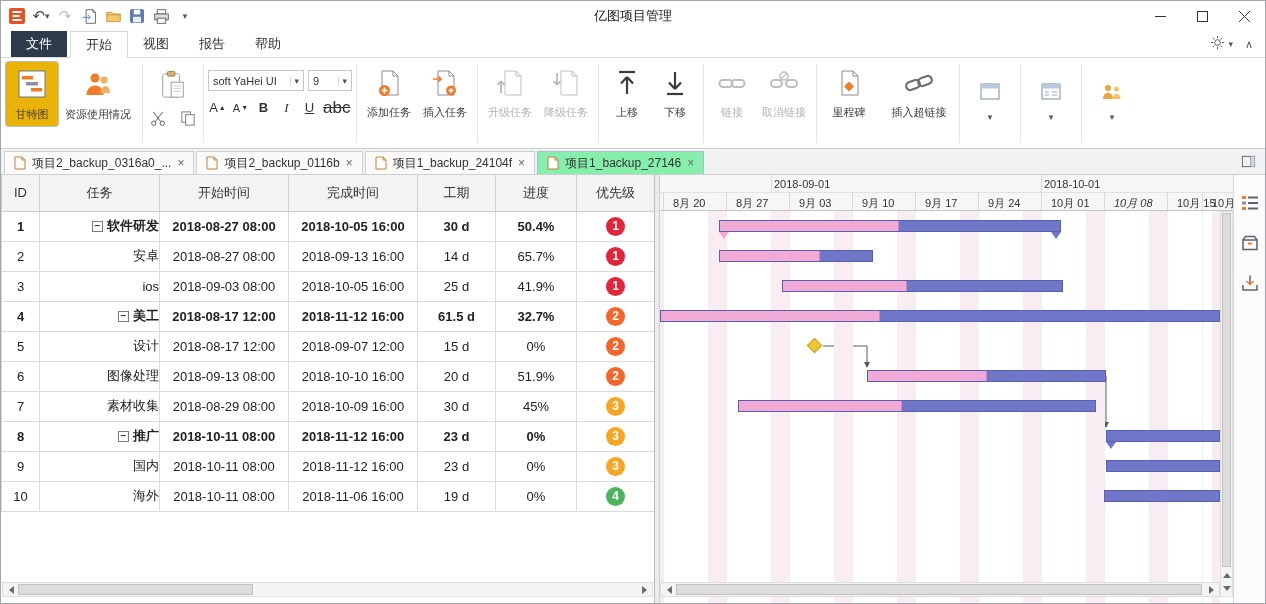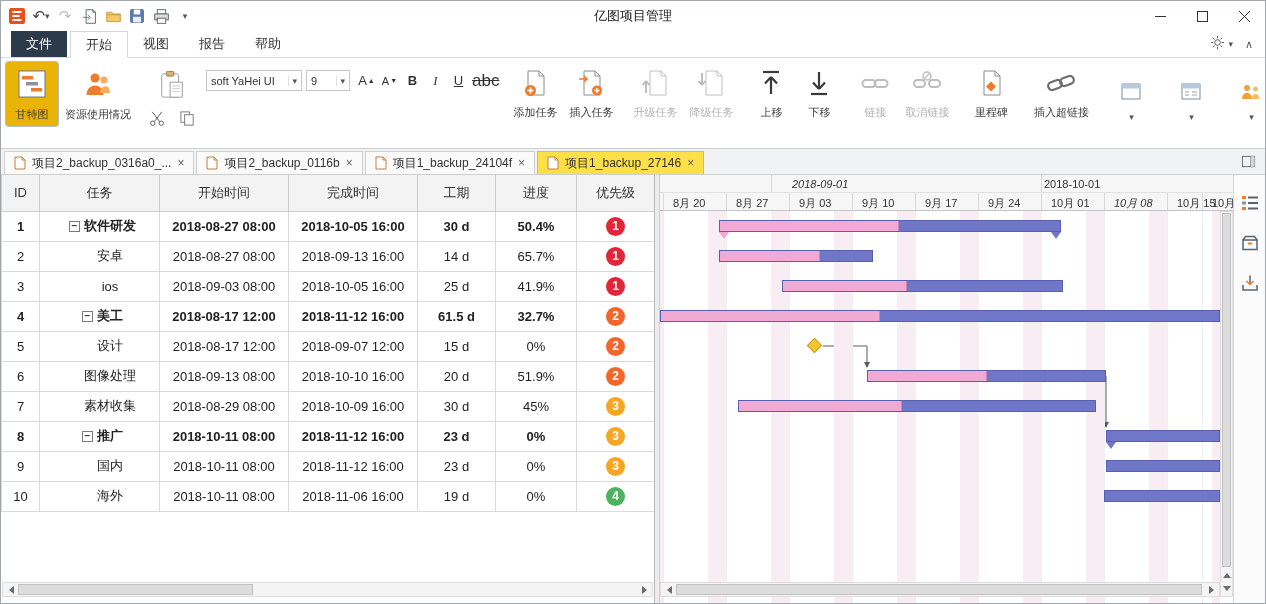--- a/index.html
+++ b/index.html
@@ -30,52 +30,52 @@
 .ribbon{height:91px;flex:0 0 91px;display:flex;align-items:stretch;padding:3px 2px 2px;border-bottom:1px solid #cfcfcf;background:#fff;overflow:hidden}
 .rgroup{display:flex;align-items:flex-start;padding:1px 3px}
 .rsep{width:1px;background:#e5e5e5;margin:3px 1px;align-self:stretch}
 .bigbtn{display:flex;flex-direction:column;align-items:center;gap:6px;padding:7px 4px 4px;border-radius:2px;min-width:56px;font-size:11px;color:#3c3c3c;white-space:nowrap}
 .bigbtn.disabled{color:#b2b2b2}
 .viewbtn{min-width:52px}
 .viewbtn.selected{background:#eab308;outline:1px solid #b6bdc4}
 .clipcol{display:flex;flex-direction:column;align-items:center;gap:4px;padding-top:5px}
 .cliprow{display:flex;gap:8px}
 .smbtn{width:22px;height:22px;display:flex;align-items:center;justify-content:center;color:#555;font-size:14px}
-.fontgrp{display:flex;gap:7px;padding-top:8px}
+.fontgrp{display:flex;flex-direction:column;gap:7px;padding-top:8px}
 .combo-row{display:flex;gap:4px}
 .combo{height:21px;border:1px solid #c6c6c6;background:#fff;display:flex;align-items:center;font-size:11px;color:#333;padding:0 4px;gap:4px}
 .combo .caret{margin-left:auto;font-size:9px;color:#555;border-left:1px solid #ddd;padding-left:3px}
 .combo.family{width:96px}
 .combo.size{width:44px}
 .fmt-row{display:flex;gap:4px;align-items:center}
 .fmt{min-width:19px;height:19px;display:flex;align-items:center;justify-content:center;font-size:13px;color:#333}
 .fmt .tri{font-size:7px;margin-left:1px}
 .fmt.b{font-weight:bold}
 .fmt.i{font-style:italic;font-family:"Liberation Serif","DejaVu Serif",serif}
 .fmt.u{text-decoration:underline}
 .fmt.abc{text-decoration:line-through;font-size:17px}
 .dropbtn{display:flex;flex-direction:column;align-items:center;justify-content:center;gap:7px;width:52px;height:80px;color:#555}
 .dropbtn .caret{font-size:9px}
 
 
 .tabbar{height:26px;flex:0 0 26px;background:#f1f2f3;border-bottom:1px solid #cfcfcf;display:flex;align-items:flex-end;padding-left:3px;position:relative}
 .dtab{height:23px;display:flex;align-items:center;gap:6px;padding:0 9px;border:1px solid #cfcfcf;border-bottom:none;background:#fafafa;font-size:12px;color:#333;margin-right:2px;white-space:nowrap}
-.dtab.active{background:#fde047;border-color:#aabdd2}
+.dtab.active{background:#86efac;border-color:#aabdd2}
 .tab-close{font-size:12px;color:#666;line-height:1}
 .tabbar-pin{position:absolute;right:9px;top:5px}
 
 
 .content{flex:1;display:flex;position:relative;overflow:hidden;background:#fff}
 
 
 .table-pane{position:relative;width:654px;flex:0 0 654px;border-right:1px solid #b9b9b9;overflow:hidden;background:#fff}
 .task-table{border-collapse:collapse;table-layout:fixed;width:653px;font-size:13px}
 .task-table th{height:36px;background:#f3f3f3;border:1px solid #cdcdcd;border-top:none;font-weight:normal;color:#333;font-size:13px}
 .task-table td{height:30px;border:1px solid #dadada;text-align:center;background:#fff;color:#222;overflow:hidden;white-space:nowrap}
-.task-table td.task-cell{text-align:center;padding-left:6px}
+.task-table td.task-cell{text-align:right;padding-left:6px}
 .task-table tr.summary td{font-weight:bold}
 .badge{display:inline-flex;width:19px;height:19px;border-radius:50%;color:#fff;align-items:center;justify-content:center;font-size:12px;font-weight:bold;line-height:1}
 .collapse-box{display:inline-flex;width:11px;height:11px;border:1px solid #7a7a7a;align-items:center;justify-content:center;font-size:10px;line-height:1;margin-right:4px;color:#333;background:#fff;vertical-align:1px}
 .indent{display:inline-block;width:15px}
 
 
 .splitter{width:5px;flex:0 0 5px;background:#ececec;border-right:1px solid #cfcfcf}
 
 
 .gantt-pane{position:relative;flex:1;overflow:hidden;background:#fff}
@@ -615,21 +615,21 @@
           </span>
       </div>
     </div>
 
     <div class="splitter"></div>
 
     <div class="gantt-pane">
       <div class="gantt-header">
         <div class="gh-months">
             <div class="ghline" style="left: 111px;"></div>
-            <div class="month-label" style="left: 132px; font-style: italic;">2018-09-01</div>
+            <div class="month-label" style="left: 114px;">2018-09-01</div>
             <div class="ghline" style="left: 381px;"></div>
             <div class="month-label" style="left: 384px;">2018-10-01</div>
           </div>
         <div class="gh-weeks">
             <div class="ghline" style="left: 3px;"></div>
             <div class="week-label" style="left: 13px;">8月 20</div>
             <div class="ghline" style="left: 66px;"></div>
             <div class="week-label" style="left: 76px;">8月 27</div>
             <div class="ghline" style="left: 129px;"></div>
             <div class="week-label" style="left: 139px;">9月 03</div>

